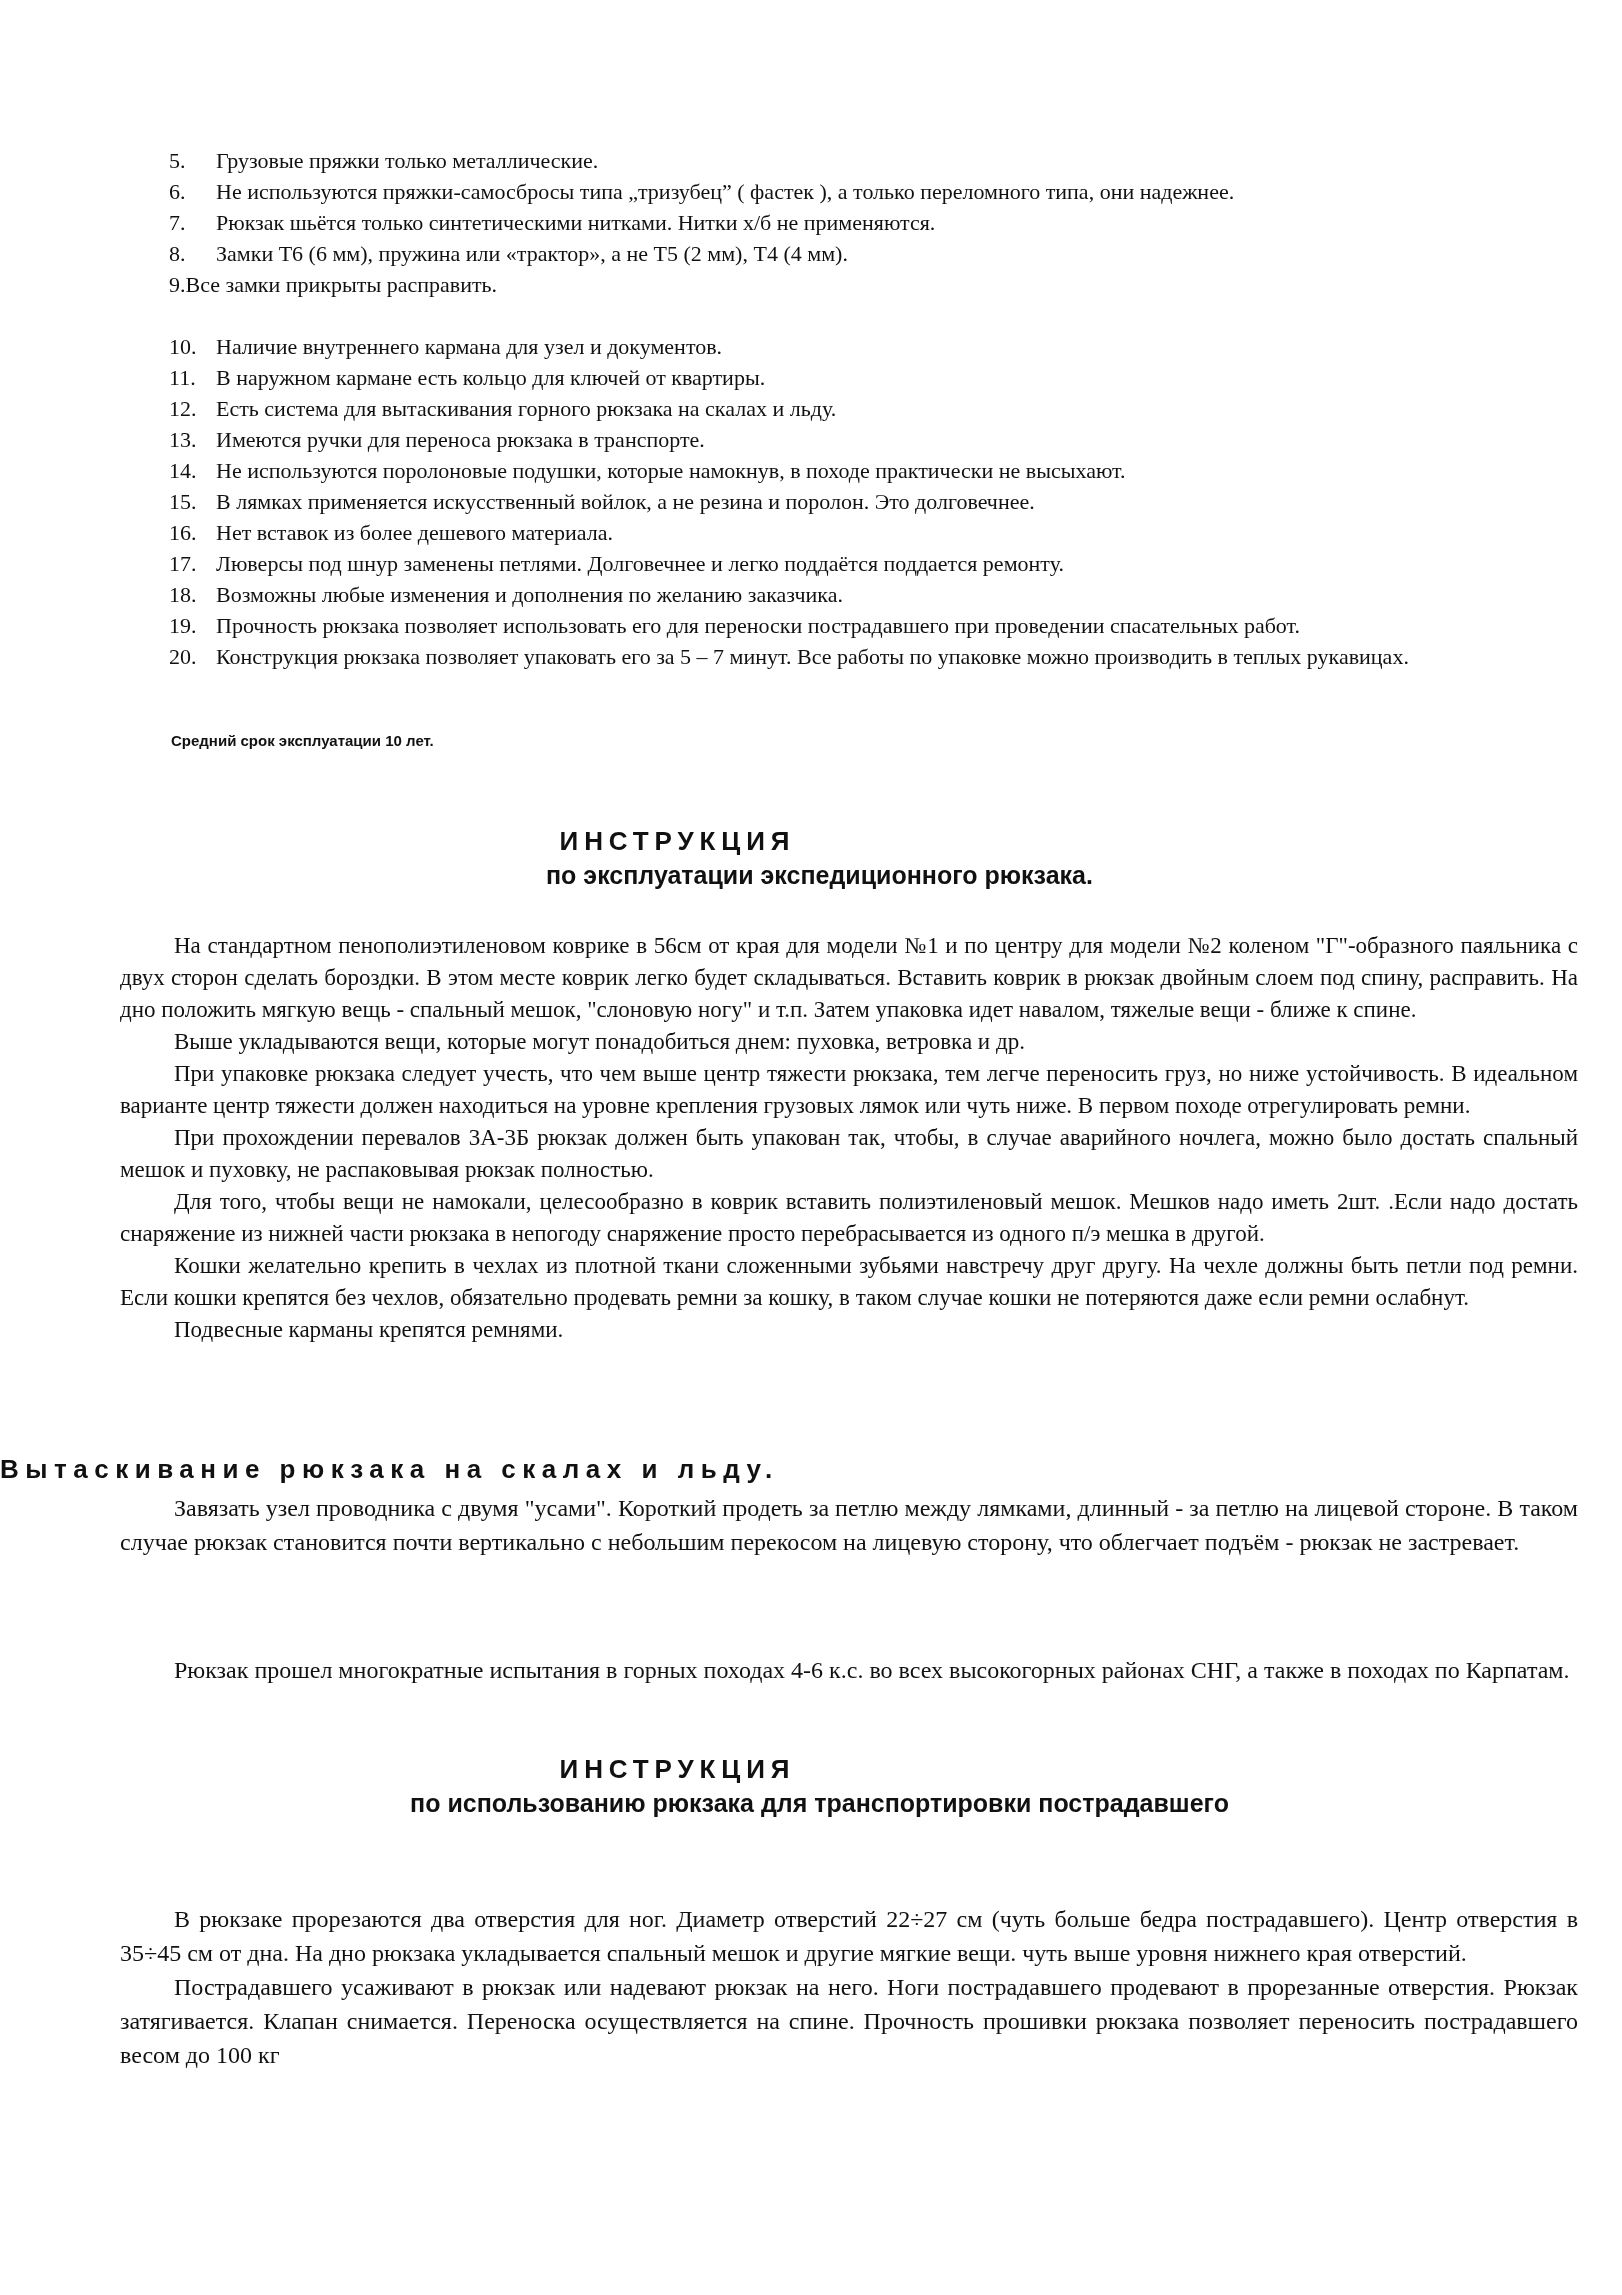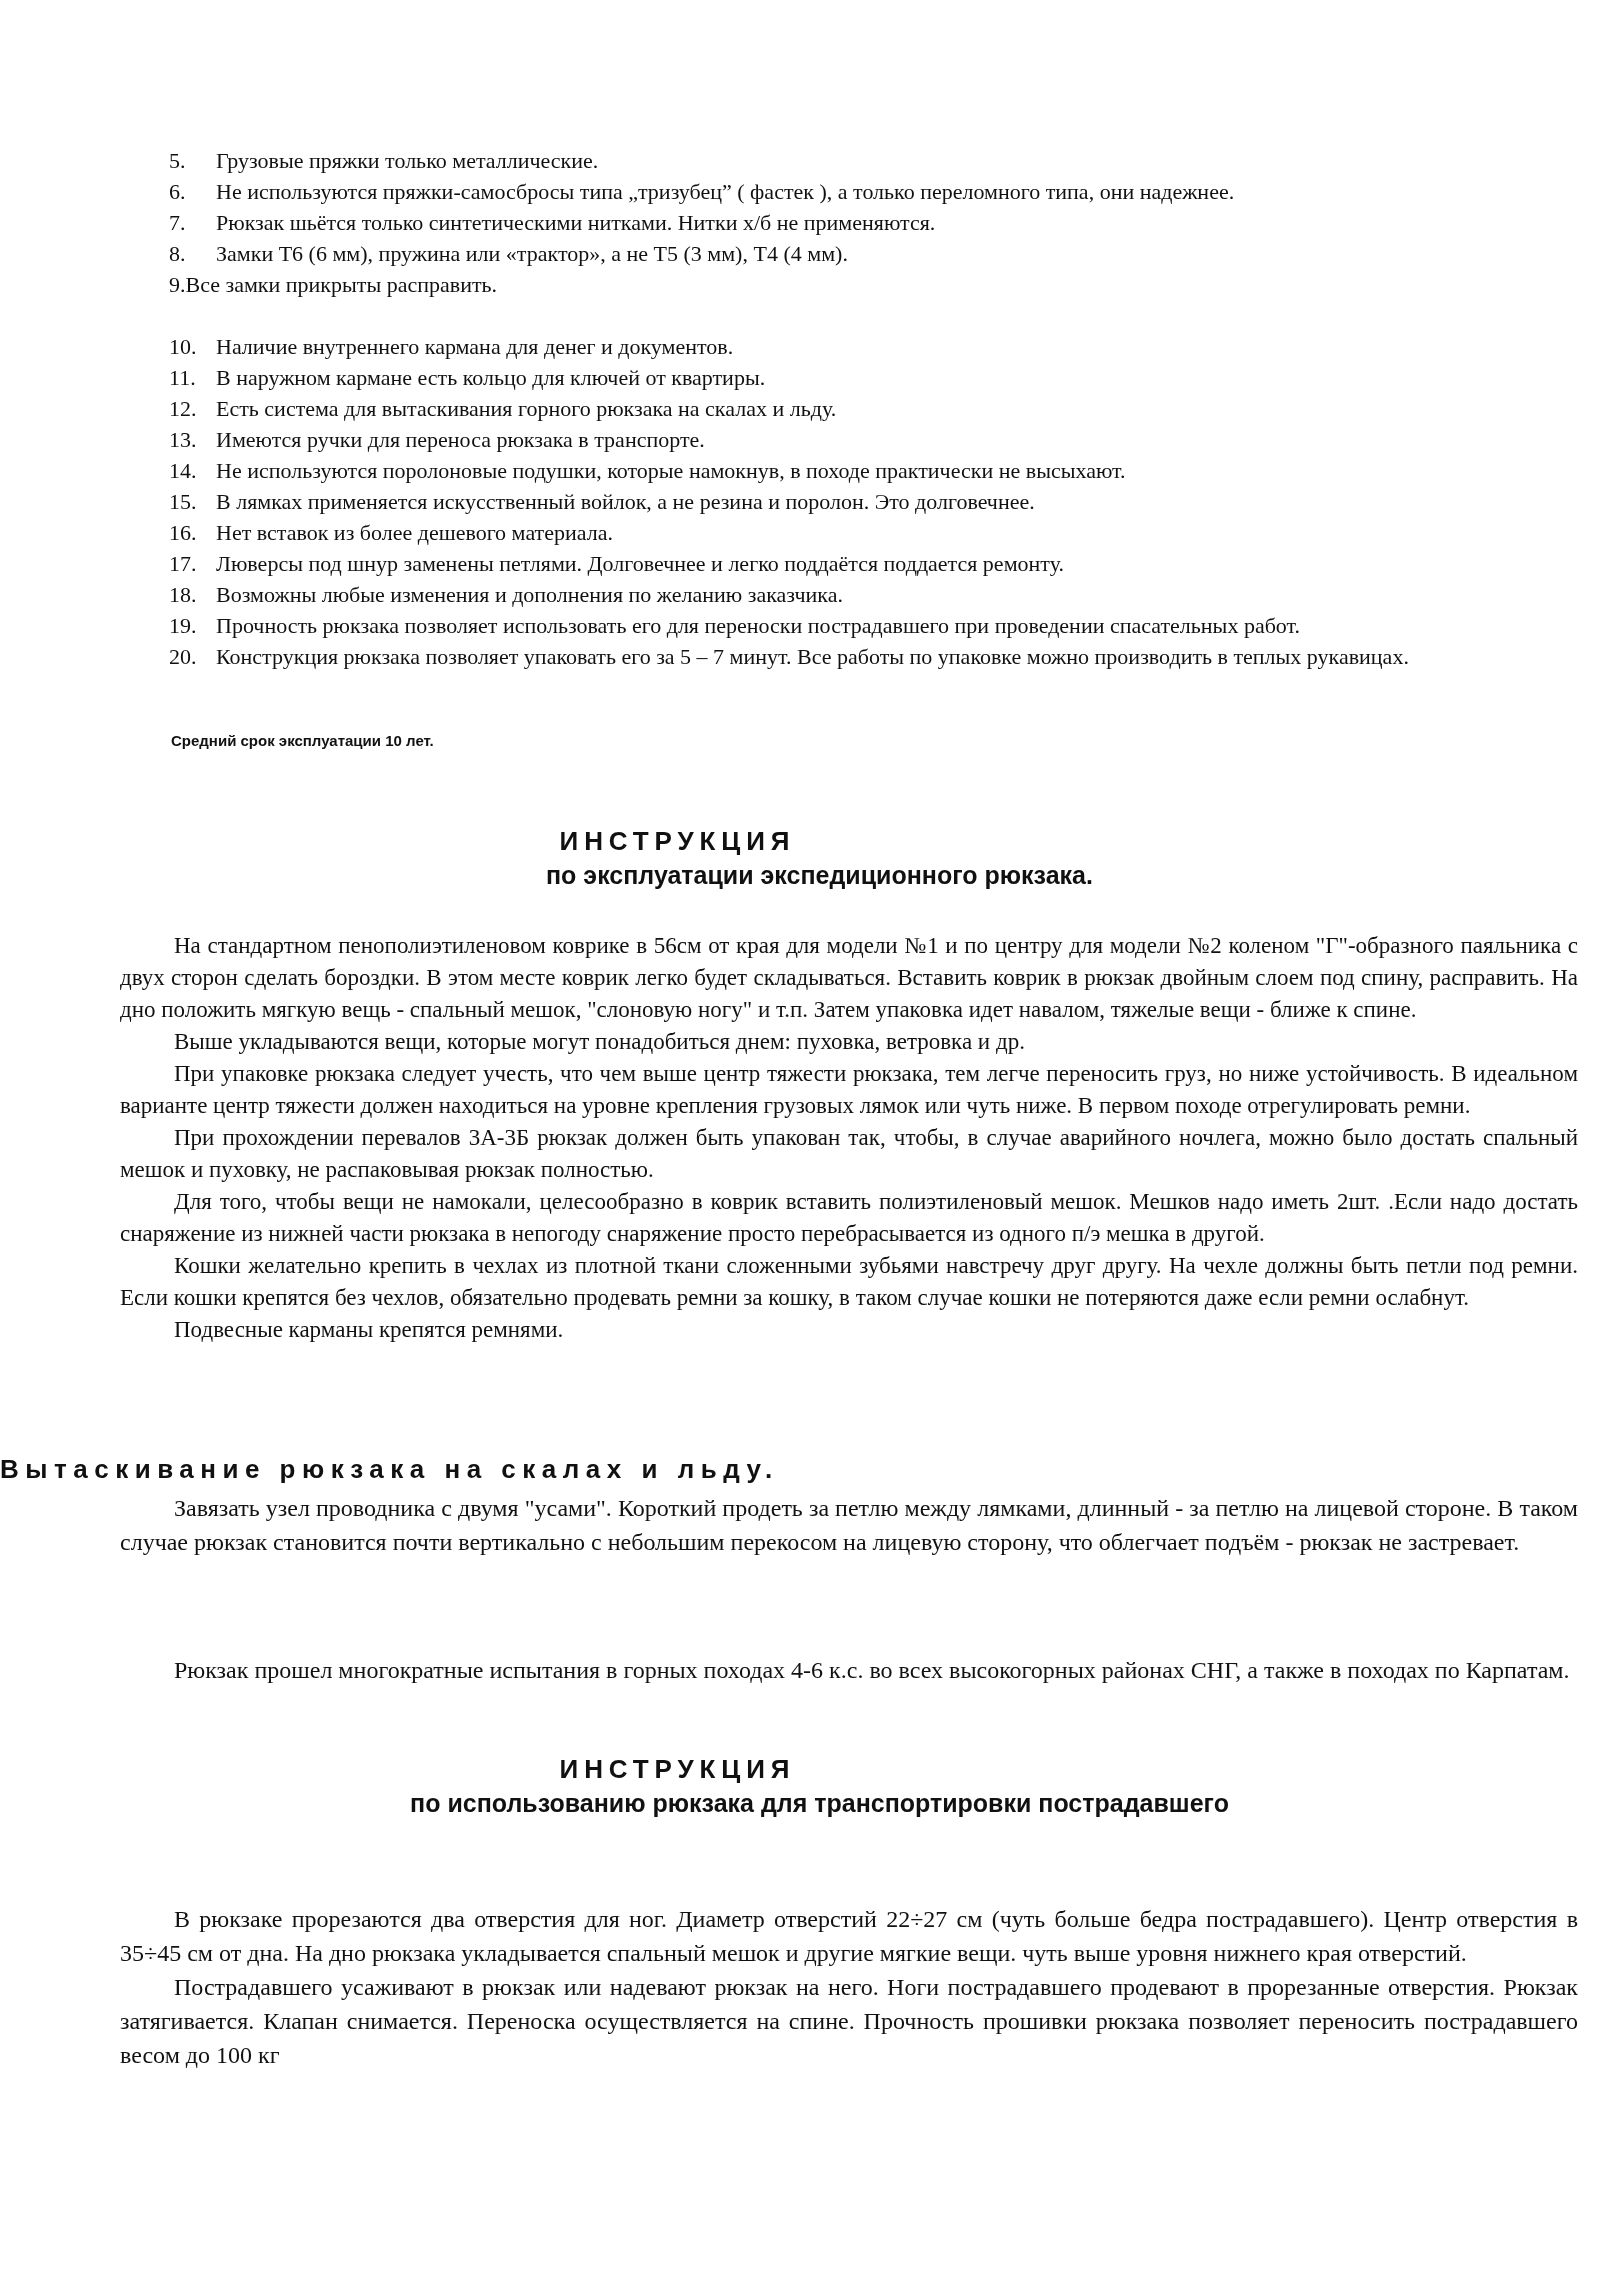--- a/index.html
+++ b/index.html
@@ -21,24 +21,24 @@
 </style>
 </head>
 <body>
 
 <div class="page">
 
   <div class="list">
     <div class="item"><span class="num">5.</span><span>Грузовые пряжки только металлические.</span></div>
     <div class="item"><span class="num">6.</span><span>Не используются пряжки-самосбросы типа „тризубец” ( фастек ), а только переломного типа, они надежнее.</span></div>
     <div class="item"><span class="num">7.</span><span>Рюкзак шьётся только синтетическими нитками. Нитки х/б не применяются.</span></div>
-    <div class="item"><span class="num">8.</span><span>Замки Т6 (6 мм), пружина или  «трактор», а не Т5 (3 мм), Т4 (4 мм).</span></div>
+    <div class="item"><span class="num">8.</span><span>Замки Т6 (6 мм), пружина или  «трактор», а не Т5 (2 мм), Т4 (4 мм).</span></div>
     <div class="item tight"><span class="num">9.</span><span>Все замки прикрыты расправить.</span></div>
     <div class="gap"></div>
-    <div class="item"><span class="num">10.</span><span>Наличие внутреннего кармана для денег и документов.</span></div>
+    <div class="item"><span class="num">10.</span><span>Наличие внутреннего кармана для узел и документов.</span></div>
     <div class="item"><span class="num">11.</span><span>В наружном кармане есть кольцо для ключей от квартиры.</span></div>
     <div class="item"><span class="num">12.</span><span>Есть система для вытаскивания горного рюкзака на скалах и льду.</span></div>
     <div class="item"><span class="num">13.</span><span>Имеются ручки для переноса рюкзака в транспорте.</span></div>
     <div class="item"><span class="num">14.</span><span>Не используются поролоновые подушки, которые намокнув, в походе практически не высыхают.</span></div>
     <div class="item"><span class="num">15.</span><span>В лямках применяется искусственный войлок, а не резина и поролон.  Это долговечнее.</span></div>
     <div class="item"><span class="num">16.</span><span>Нет вставок из более дешевого материала.</span></div>
     <div class="item"><span class="num">17.</span><span>Люверсы под шнур заменены петлями. Долговечнее и легко поддаётся поддается ремонту.</span></div>
     <div class="item"><span class="num">18.</span><span>Возможны любые изменения и дополнения по желанию заказчика.</span></div>
     <div class="item"><span class="num">19.</span><span>Прочность рюкзака позволяет использовать его для переноски пострадавшего при проведении спасательных работ.</span></div>
     <div class="item"><span class="num">20.</span><span>Конструкция рюкзака позволяет упаковать его за 5 – 7 минут. Все работы по упаковке можно производить в теплых рукавицах.</span></div>

